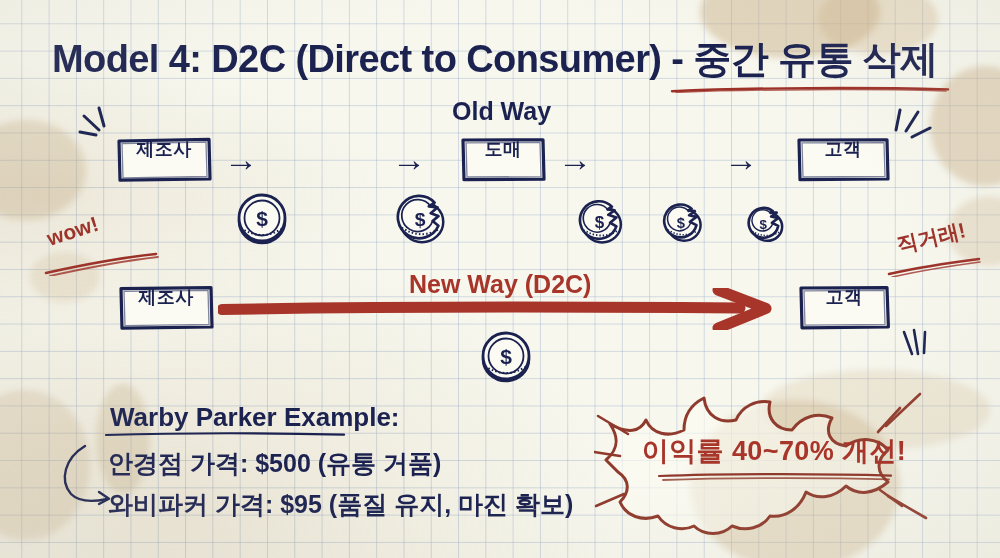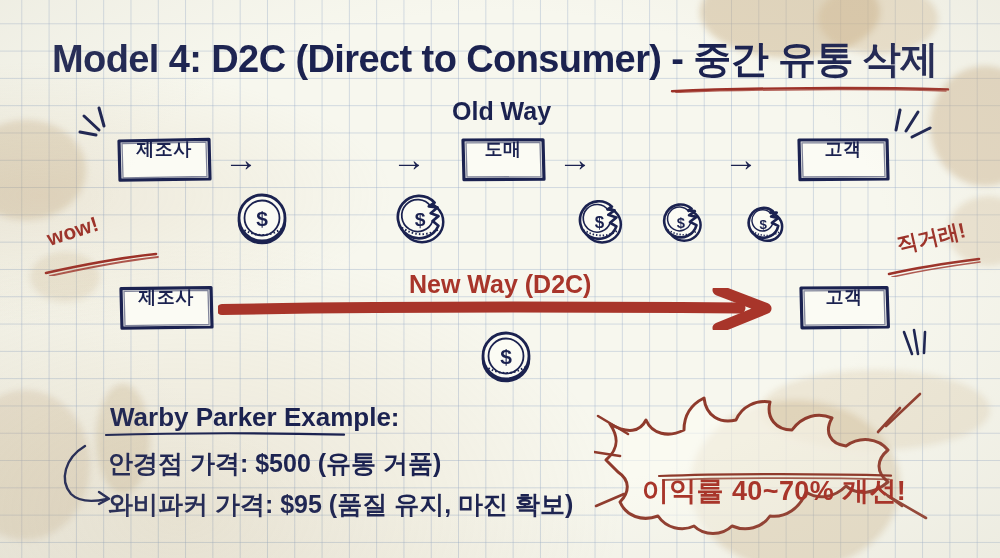--- a/index.html
+++ b/index.html
@@ -196,21 +196,20 @@
   #burst-text {
     position: absolute;
     left: 594px;
     top: 433px;
     width: 360px;
     text-align: center;
     font-size: 27px;
     font-weight: 700;
     letter-spacing: 0.4px;
     z-index: 3;
-    margin-top: 40px;
   }
   #burst-text-underline {
     position: absolute;
     left: 655px;
     top: 472px;
     width: 240px;
     height: 10px;
     z-index: 3;
   }
 

